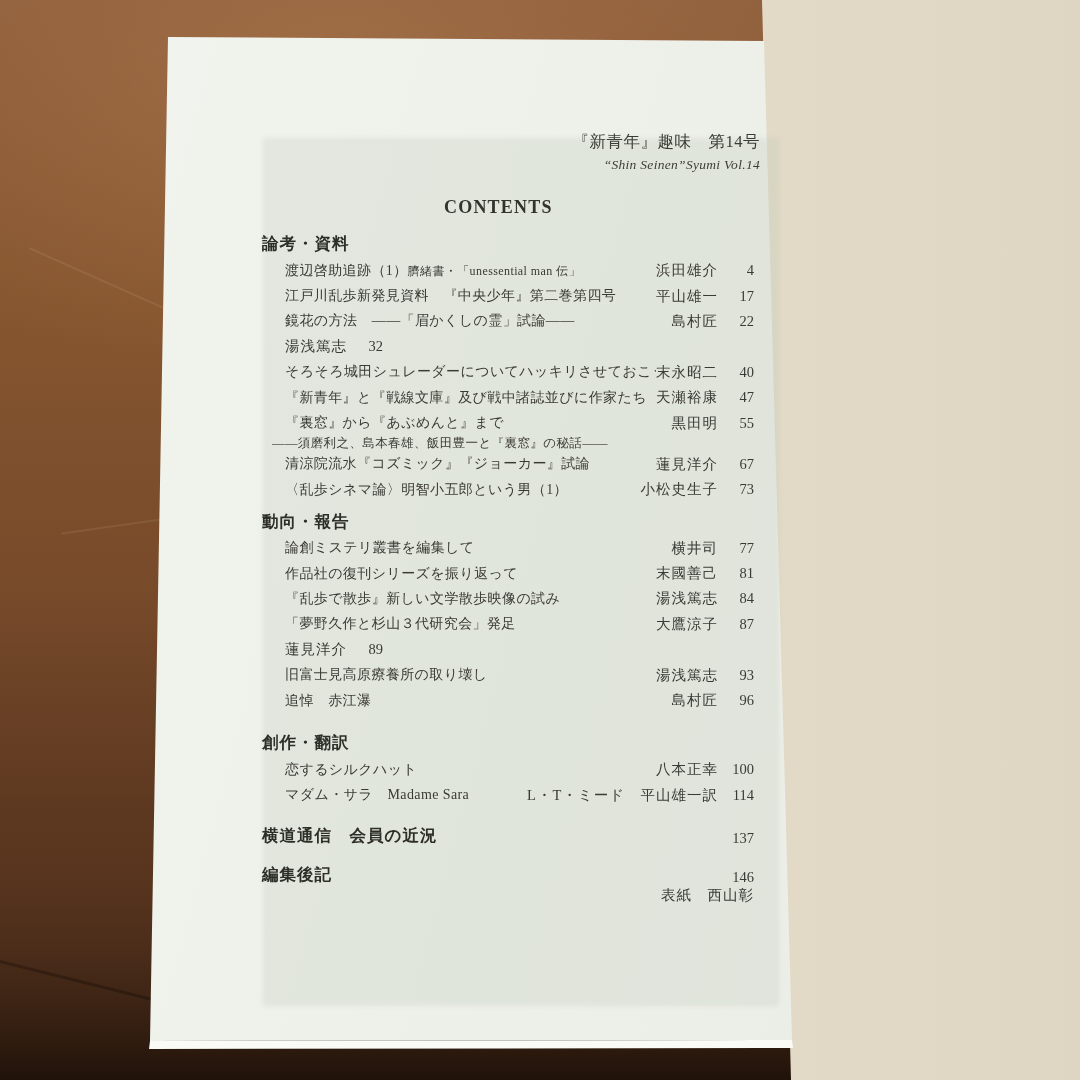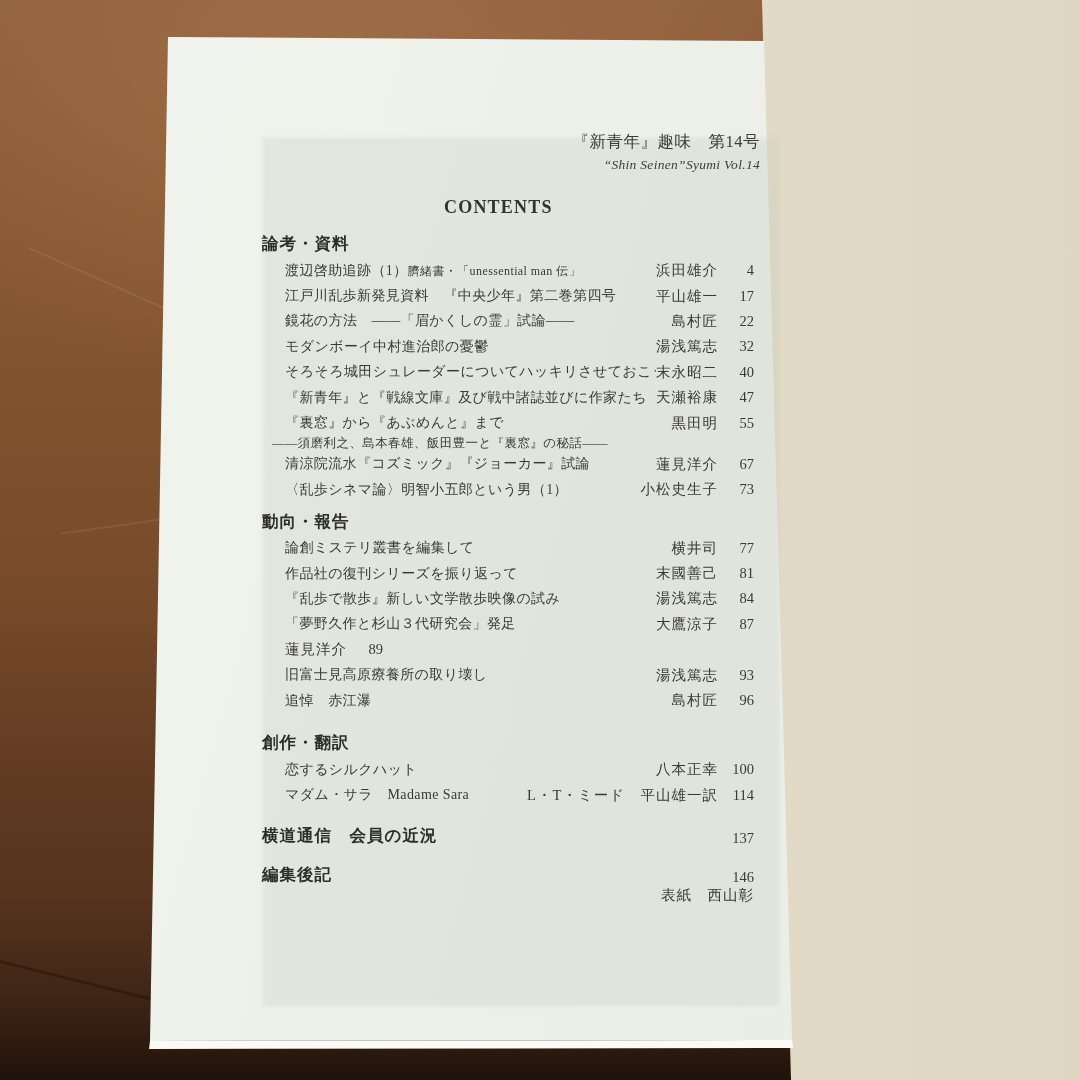--- a/index.html
+++ b/index.html
@@ -102,21 +102,20 @@
         <span class="t">江戸川乱歩新発見資料　『中央少年』第二巻第四号</span>
         <span class="a">平山雄一</span>
         <span class="p">17</span>
       </div>
       <div class="row">
         <span class="t">鏡花の方法　――「眉かくしの霊」試論――</span>
         <span class="a">島村匠</span>
         <span class="p">22</span>
       </div>
       <div class="row">
-        <span class="t">モダンボーイ中村進治郎の憂鬱</span>
         <span class="a">湯浅篤志</span>
         <span class="p">32</span>
       </div>
       <div class="row">
         <span class="t">そろそろ城田シュレーダーについてハッキリさせておこう</span>
         <span class="a">末永昭二</span>
         <span class="p">40</span>
       </div>
       <div class="row">
         <span class="t">『新青年』と『戦線文庫』及び戦中諸誌並びに作家たち</span>

